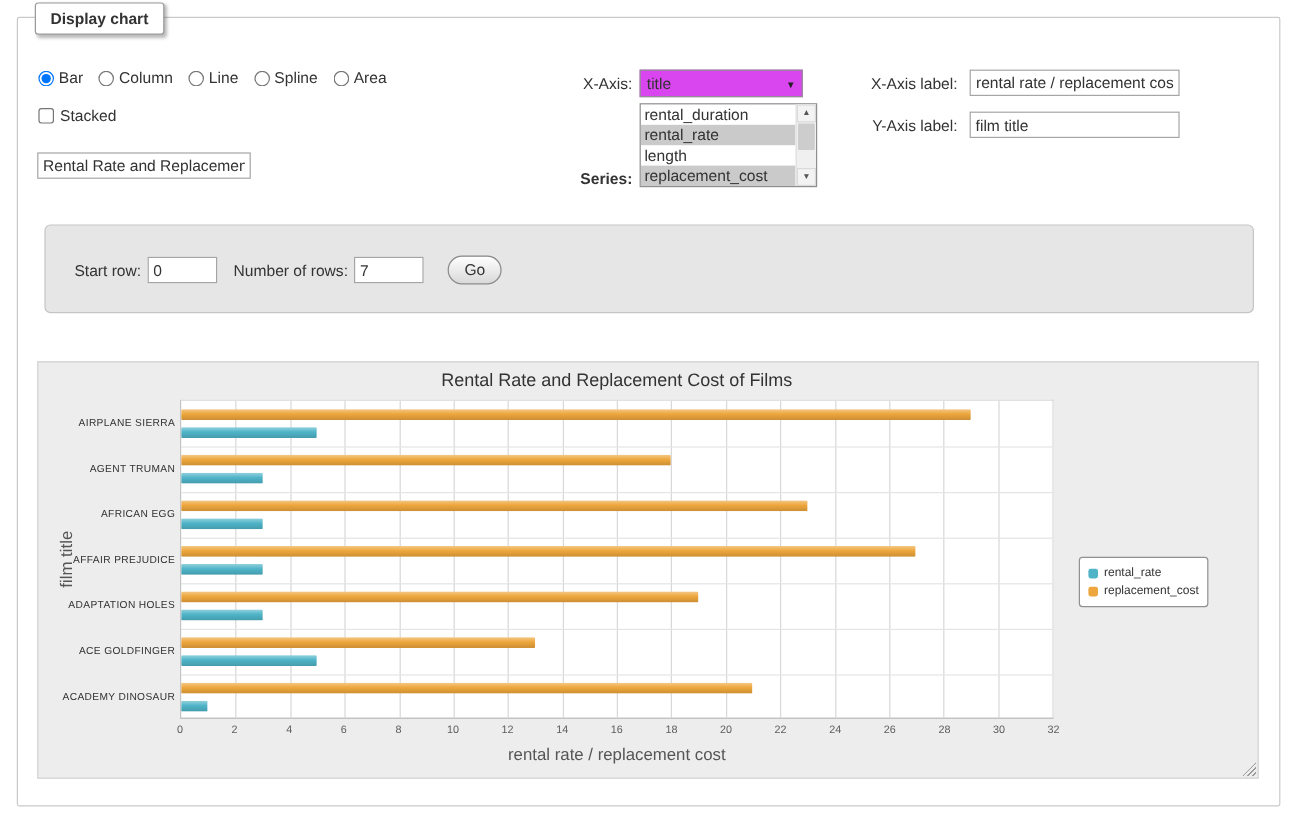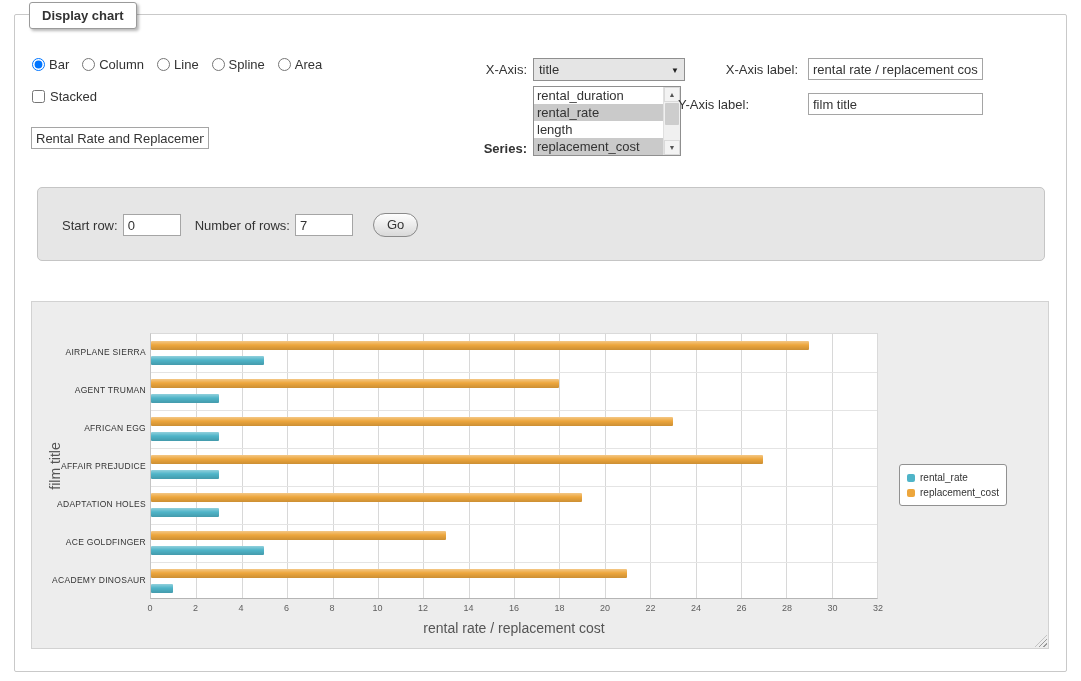--- a/index.html
+++ b/index.html
@@ -27,39 +27,39 @@
     border: 1px solid #9a9a9a;
     border-radius: 3px;
     padding: 5px 12px;
     font-weight: bold;
     font-size: 13px;
     box-shadow: 2px 2px 3px rgba(0,0,0,0.28);
   }
 
   
   .radio-row { position: absolute; left: 17px; top: 42px; display: flex; gap: 13px; align-items: center; }
-  .radio-item { display: flex; align-items: center; gap: 4px; cursor: default; }
+  .radio-item { display: flex; align-items: flex-end; gap: 4px; cursor: default; }
   .radio-item input { margin: 0; }
   .stacked-row { position: absolute; left: 17px; top: 74px; display: flex; align-items: center; gap: 5px; }
   .stacked-row input { margin: 0; }
 
   input[type="text"] {
     border: 1px solid #a5a5a5;
     height: 22px;
     padding: 2px 4px;
     font-family: "Liberation Sans", "DejaVu Sans", sans-serif;
     font-size: 13px;
     color: #333;
     background: #fff;
   }
   .title-input { position: absolute; left: 16px; top: 112px; width: 178px; }
 
   .xaxis-label  { position: absolute; left: 440px; top: 47px; width: 72px; text-align: right; }
-  .select-wrap  { position: absolute; left: 518px; top: 43px; width: 152px; height: 23px;
-                  border: 1px solid #8f8f8f; background: #e5e5e5; }
+  .select-wrap  { position: absolute; left: 518px; top: 43px; width: 136px; height: 23px;
+                  border: 1px solid #8f8f8f; background: #d946ef; }
   .select-wrap select {
     appearance: none; -webkit-appearance: none;
     width: 100%; height: 100%;
     border: none; background: transparent;
     font-family: "Liberation Sans", "DejaVu Sans", sans-serif;
     font-size: 13px; color: #333; padding: 0 5px;
   }
   .select-arrow { position: absolute; right: 5px; top: 7px; font-size: 8px; color: #222; pointer-events: none; }
 
   .series-label { position: absolute; left: 440px; top: 126px; width: 72px; text-align: right; font-weight: bold; }
@@ -72,21 +72,21 @@
   .sb-btn { position: absolute; left: 0; right: 0; height: 15px;
             display: flex; align-items: center; justify-content: center;
             font-size: 7px; color: #555; background: #f3f3f3; border: 1px solid #dadada; }
   .sb-up { top: 0; }
   .sb-down { bottom: 0; }
   .sb-thumb { position: absolute; left: 1px; right: 1px; top: 16px; height: 22px;
               background: #cdcdcd; border-radius: 1px; }
 
   .xlabel-label { position: absolute; left: 663px; top: 47px; width: 120px; text-align: right; }
   .xlabel-input { position: absolute; left: 793px; top: 43px; width: 175px; }
-  .ylabel-label { position: absolute; left: 663px; top: 82px; width: 120px; text-align: left; }
+  .ylabel-label { position: absolute; left: 663px; top: 82px; width: 120px; text-align: right; }
   .ylabel-input { position: absolute; left: 793px; top: 78px; width: 175px; }
 
   
   .rows-panel {
     position: absolute; left: 22px; top: 172px;
     width: 1008px; height: 74px;
     background: #e6e6e6;
     border: 1px solid #c5c5c5;
     border-radius: 5px;
   }
@@ -227,20 +227,21 @@
     <div class="rows-inner">
       <label>Start row:</label>
       <input type="text" class="num-input" value="0" style="">
       <label>Number of rows:</label>
       <input type="text" class="num-input" value="7" style="">
       <button class="go-button">Go</button>
     </div>
   </div>
 
   <div class="chart-panel">
+    <div class="chart-title">Rental Rate and Replacement Cost of Films</div>
     <div class="y-axis-title">film title</div>
     <div class="cat-labels">
         <div class="cat-label" style="top: 14px; text-align: center;">AIRPLANE SIERRA</div>
         <div class="cat-label" style="top: 52px;">AGENT TRUMAN</div>
         <div class="cat-label" style="top: 90px;">AFRICAN EGG</div>
         <div class="cat-label" style="top: 128px;">AFFAIR PREJUDICE</div>
         <div class="cat-label" style="top: 166px;">ADAPTATION HOLES</div>
         <div class="cat-label" style="top: 204px;">ACE GOLDFINGER</div>
         <div class="cat-label" style="top: 242px;">ACADEMY DINOSAUR</div>
       </div>

